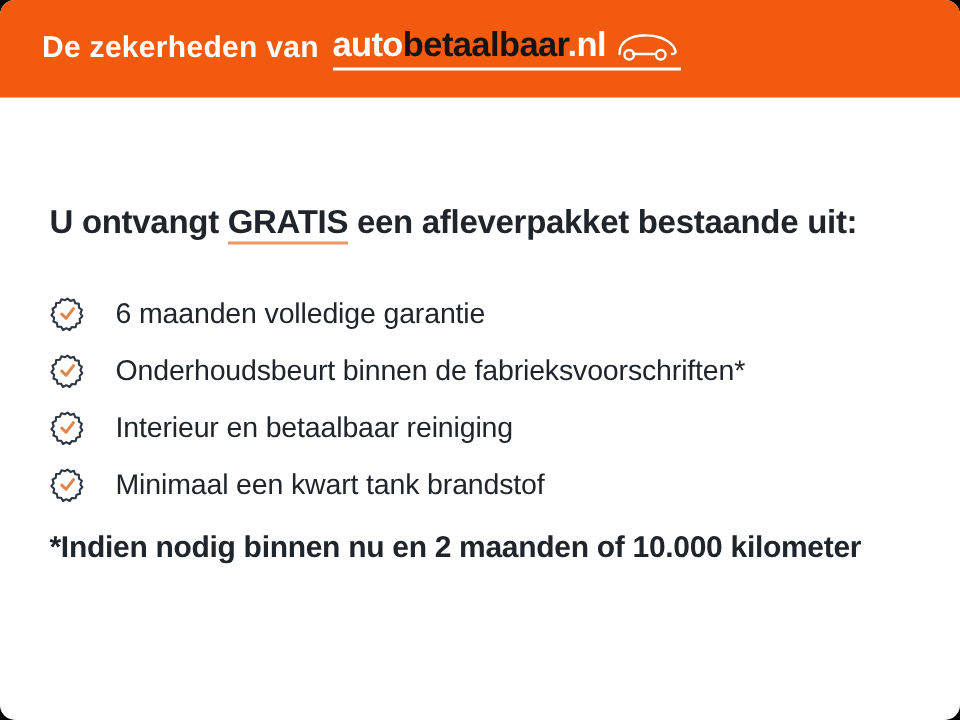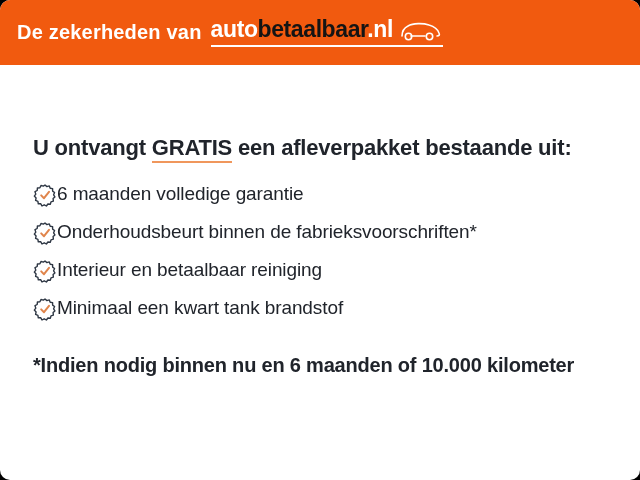--- a/index.html
+++ b/index.html
@@ -19,21 +19,21 @@
     background: #ffffff;
     border-radius: 10px;
     overflow: hidden;
   }
   
   .header {
     height: 65px;
     background: #f15a0f;
     display: flex;
     align-items: center;
-    padding: 0 0 0 17px;
+    padding: 0 0 0 28px;
     box-sizing: border-box;
   }
   .header-title {
     color: #ffffff;
     font-size: 20px;
     font-weight: 700;
     letter-spacing: 0.2px;
     margin-right: 9px;
     white-space: nowrap;
   }
@@ -72,23 +72,23 @@
   }
   .heading .highlight {
     border-bottom: 2px solid #f0975c;
     padding-bottom: 1px;
   }
   .list {
     margin-top: 22px;
   }
   .list-item {
     display: flex;
-    align-items: flex-start;
+    align-items: flex-end;
     height: 38px;
-    gap: 0;
+    gap: 20px;
   }
   .badge-icon {
     flex: 0 0 auto;
     display: block;
   }
   .item-label {
     font-size: 19px;
     color: #20242b;
     letter-spacing: -0.1px;
     white-space: nowrap;
@@ -154,16 +154,16 @@
       <div class="list-item">
         <svg class="badge-icon" width="24" height="24" viewBox="0 0 24 24">
           <polygon points="12,2 13.9,3.6 16.3,2.9 17.2,5.2 19.6,5.6 19.6,8.1 21.6,9.5 20.6,11.8 21.9,13.9 20.1,15.6 20.4,18.1 18,18.8 17.4,21.2 14.9,21 13.4,23 11.2,21.8 9,23 7.8,20.8 5.3,20.8 4.9,18.3 2.6,17.4 3.1,14.9 1.3,13.1 2.8,11.1 2,8.7 4.2,7.5 4.4,5 6.9,4.8 8,2.5 10.4,3.1" fill="#ffffff" stroke="#2e3744" stroke-width="1.4" stroke-linejoin="round"></polygon>
           <path d="M8.2 12.4 L11 15.2 L16 8.8" stroke="#e0854c" stroke-width="2" fill="none" stroke-linecap="round" stroke-linejoin="round"></path>
         </svg>
         <span class="item-label">Minimaal een kwart tank brandstof</span>
       </div>
 
     </div>
 
-    <div class="footnote">*Indien nodig binnen nu en 6 maanden of 10.000 kilometer</div>
+    <div class="footnote">*Indien nodig binnen nu en 2 maanden of 10.000 kilometer</div>
 
   </div>
 </div>
 
 </body></html>

